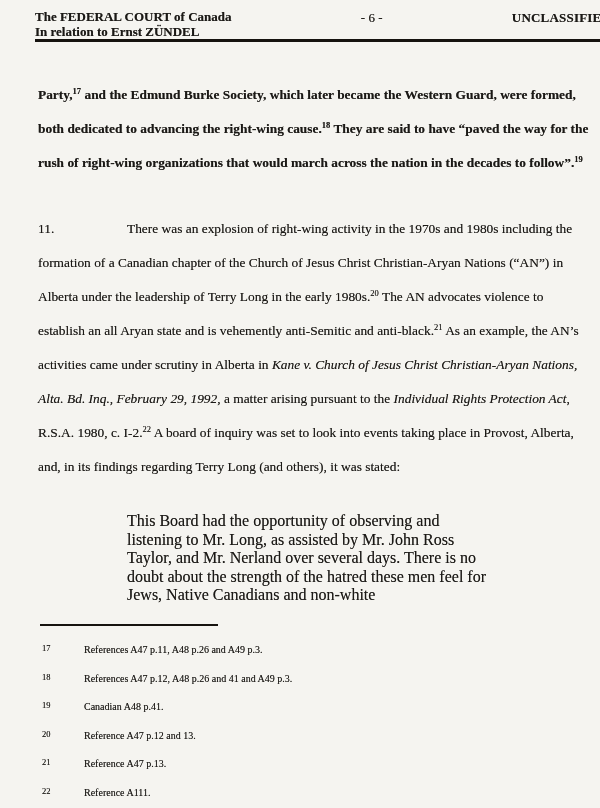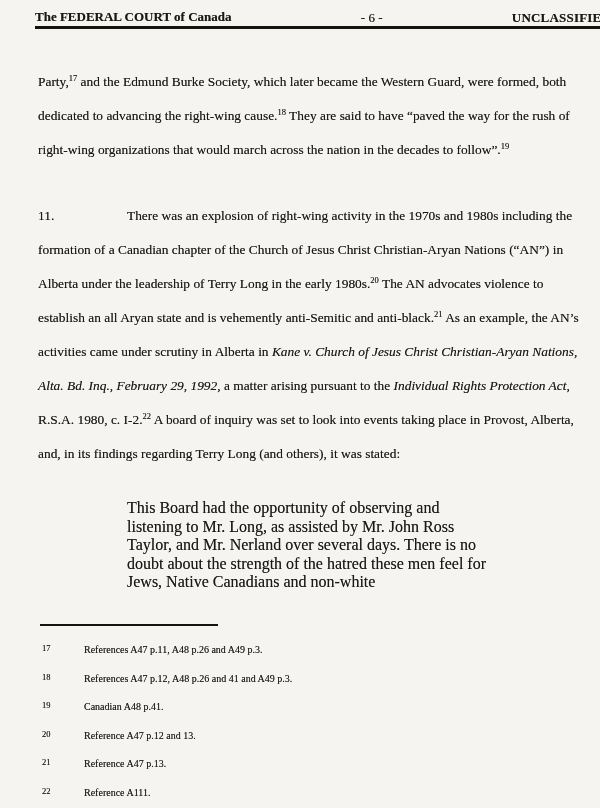--- a/index.html
+++ b/index.html
@@ -26,21 +26,21 @@
   .hdr-left { flex:0 0 auto; font-weight:bold; font-size:13px; line-height:15px; }
   .hdr-center { flex:1 1 auto; text-align:center; font-size:13px; padding-top:1px; }
   .hdr-right { flex:0 0 auto; font-weight:bold; font-size:13px; padding-top:1px; letter-spacing:.2px; }
 
   
   .content {
     margin:0 30px 0 16px;
     font-size:13.4px; line-height:34px;
   }
   .para { margin:0; }
-  .p-intro { margin-top:36px; }
+  .p-intro { margin-top:36px;font-weight:bold; }
   .p-11 { margin-top:32px; }
   .para-num { display:inline-block; width:89px; }
   sup.fnref { font-size:8.5px; line-height:0; vertical-align:super; }
   .it { font-style:italic; }
 
   .quote {
     margin:28px 0 0 89px; width:368px;
     font-size:16px; line-height:18.6px;
   }
 
@@ -52,20 +52,21 @@
   .fn-text { flex:1 1 auto; font-size:10px; line-height:15px; }
 </style>
 </head>
 <body>
 
 <div class="page scan-text">
 
   <div class="doc-header">
     <div class="hdr-left">
       <div>The FEDERAL COURT of Canada</div>
+      <div>In relation to Ernst ZÜNDEL</div>
     </div>
     <div class="hdr-center">- 6 -</div>
     <div class="hdr-right">UNCLASSIFIED</div>
   </div>
 
   <div class="content">
     <p class="para p-intro"><span><span>Party,</span><sup class="fnref">17</sup><span> and the Edmund Burke Society, which later became the Western Guard, were formed, both dedicated to advancing the right-wing cause.</span><sup class="fnref">18</sup><span>  They are said to have “paved the way for the rush of right-wing organizations that would march across the nation in the decades to follow”.</span><sup class="fnref">19</sup></span></p>
 
     <p class="para p-11"><span class="para-num">11.</span><span><span>There was an explosion of right-wing activity in the 1970s and 1980s including the formation of a Canadian chapter of the Church of Jesus Christ Christian-Aryan Nations (“AN”) in Alberta under the leadership of Terry Long in the early 1980s.</span><sup class="fnref">20</sup><span>  The AN advocates violence to establish an all Aryan state and is vehemently anti-Semitic and anti-black.</span><sup class="fnref">21</sup><span>  As an example, the AN’s activities came under scrutiny in Alberta in </span><span class="it">Kane v. Church of Jesus Christ Christian-Aryan Nations, Alta. Bd. Inq., February 29, 1992</span><span>, a matter arising pursuant to the </span><span class="it">Individual Rights Protection Act</span><span>, R.S.A. 1980, c. I-2.</span><sup class="fnref">22</sup><span>  A board of inquiry was set to look into events taking place in Provost, Alberta, and, in its findings regarding Terry Long (and others), it was stated:</span></span></p>
 

